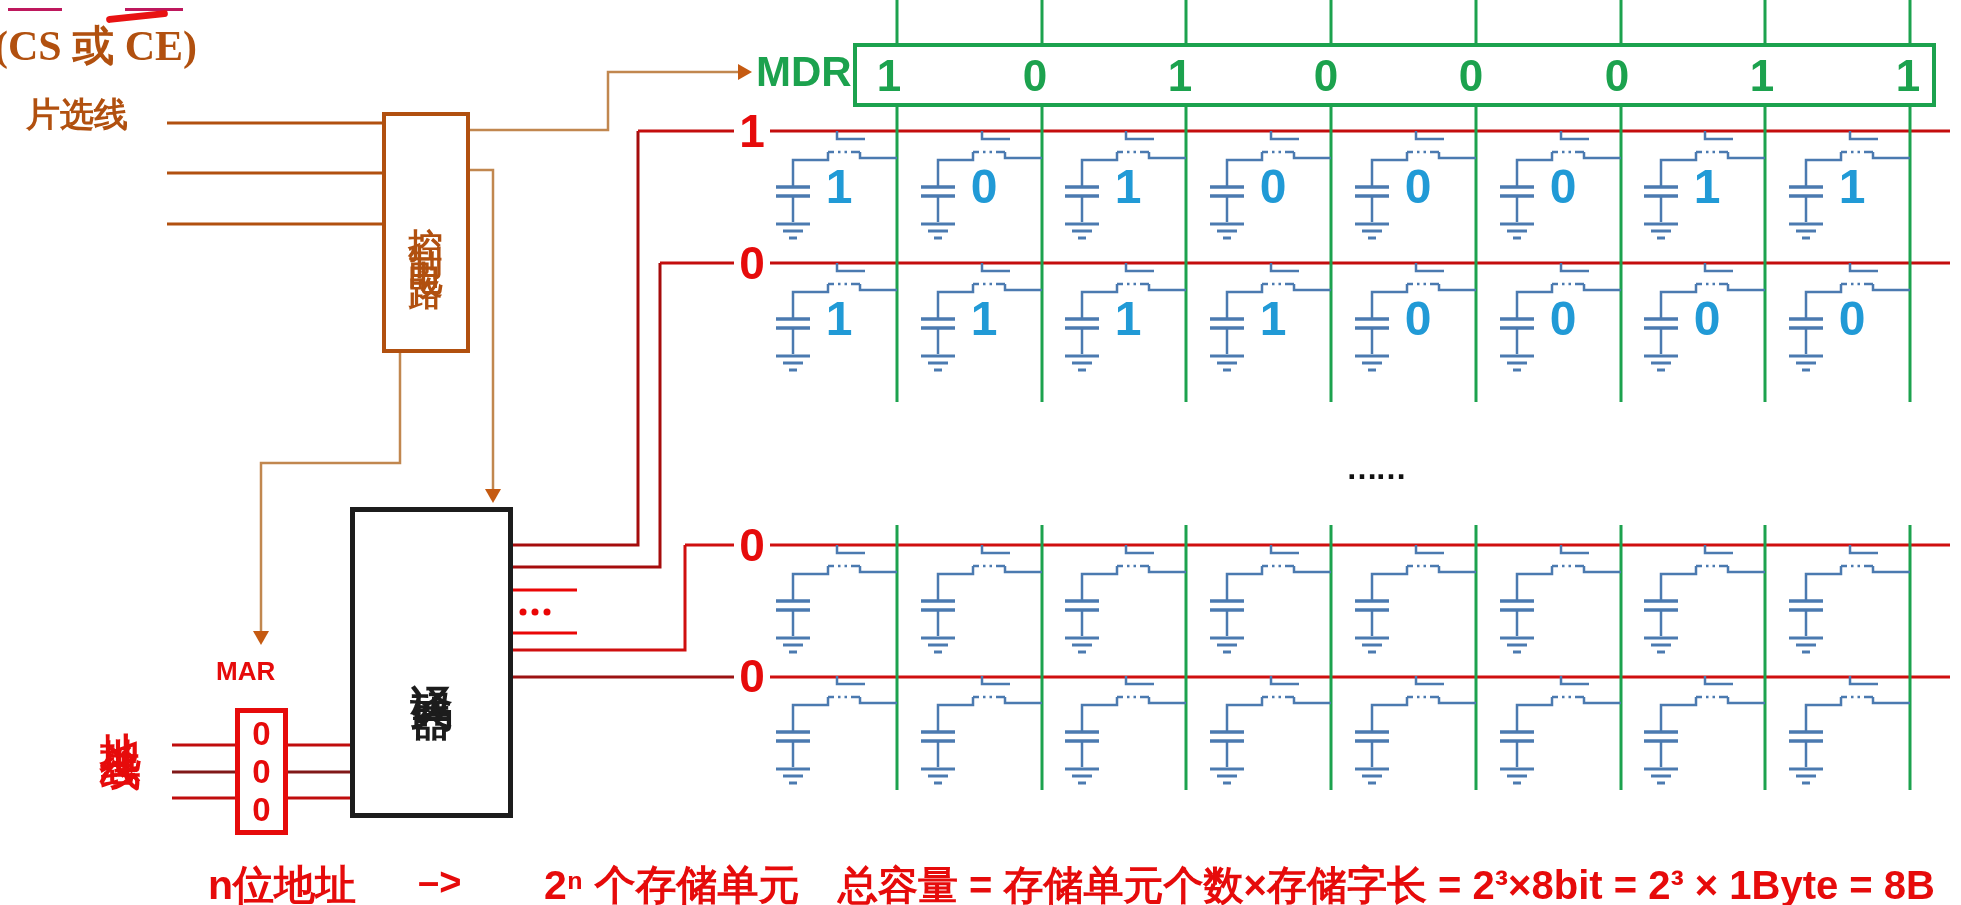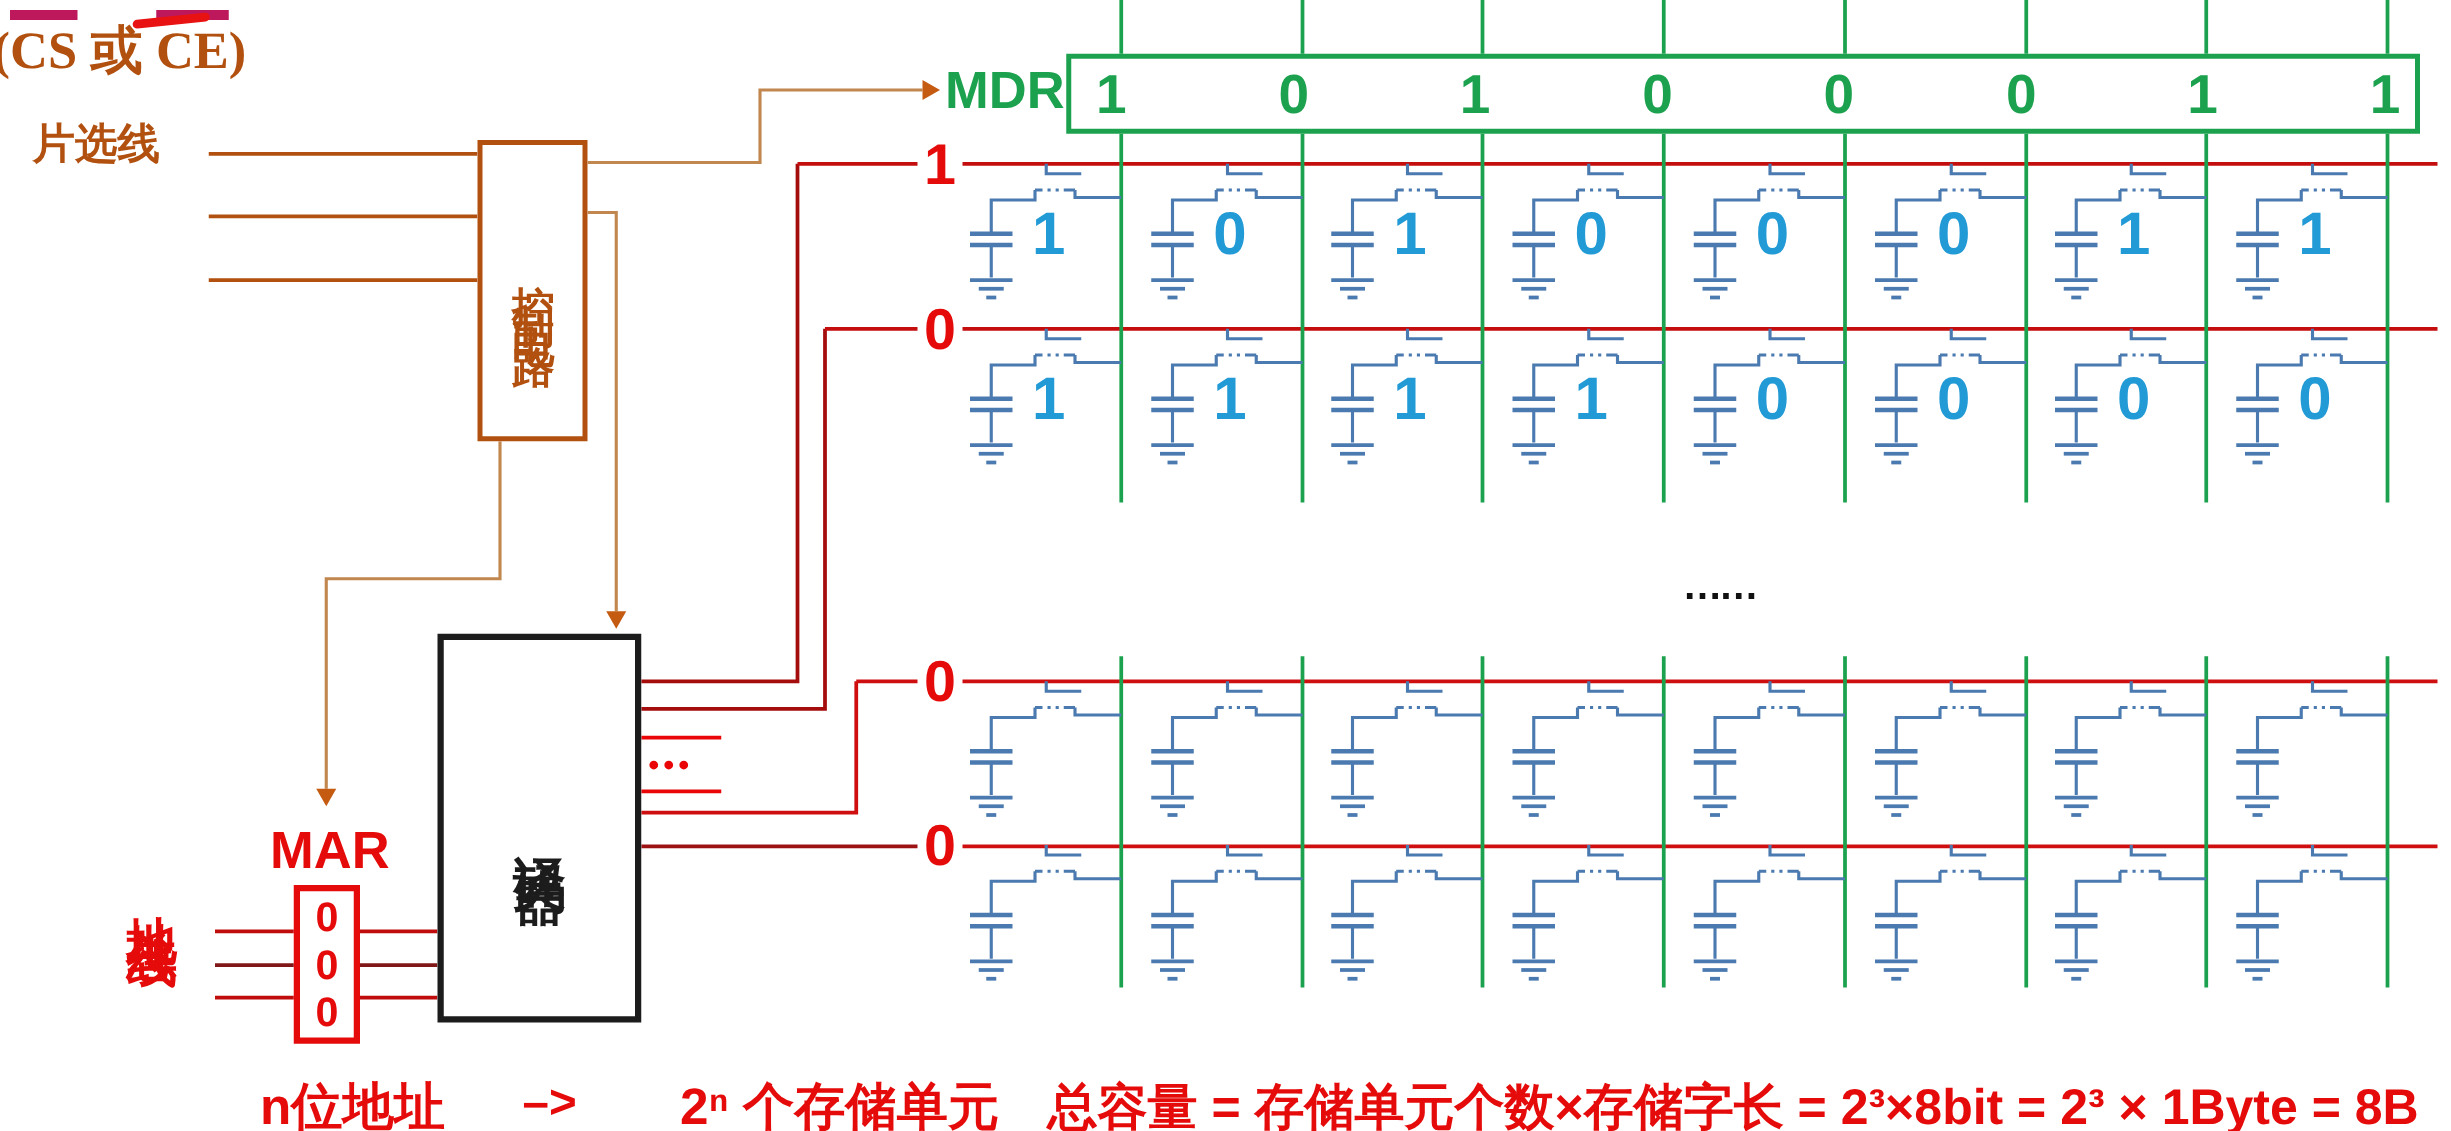--- a/index.html
+++ b/index.html
@@ -19,26 +19,26 @@
   #decoder-box .lbl{font-size:42px;font-weight:600;color:#1c1c1c;letter-spacing:8px;}
   #mar-box{left:235px;top:708px;width:53px;height:127px;border:5px solid #e60b0b;flex-direction:column;}
   #mar-box .bit{font-size:33px;font-weight:bold;color:#e60b0b;line-height:38px;}
   #mdr-box{left:853px;top:43px;width:1083px;height:64px;border:4px solid #1ca24e;}
   .mdr-bit{position:absolute;top:52px;width:44px;text-align:center;font-size:44px;
            font-weight:bold;color:#1ca24e;line-height:48px;}
   .rowlab{position:absolute;left:734px;width:36px;height:48px;background:#fff;
           text-align:center;font-size:46px;font-weight:bold;color:#e60b0b;line-height:48px;}
   .cell-digit{font:bold 48px "Liberation Sans",sans-serif;fill:#219ad6;}
   #cs-note{left:-6px;top:8px;font-size:42px;font-weight:bold;}
-  .ol{display:inline-block;border-top:8px solid #be185d;padding-top:2px;line-height:1.1;}
+  .ol{display:inline-block;border-top:3px solid #be185d;padding-top:12px;line-height:1.1;}
   #red-marker{left:106px;top:13px;width:62px;height:7px;background:#e81212;border-radius:4px;
               transform:rotate(-6deg);}
   #chip-select-label{left:26px;top:92px;font-size:34px;font-weight:600;}
   #mdr-label{left:756px;top:48px;font-size:42px;font-weight:bold;text-align:center;}
-  #mar-label{left:216px;top:656px;font-size:42px;font-weight:bold;}
+  #mar-label{left:216px;top:656px;font-size:26px;font-weight:bold;}
   #addr-bus-label{left:94px;top:700px;font-size:40px;font-weight:bold;letter-spacing:6px;}
   #ellipsis{left:1346px;top:450px;font-size:32px;font-weight:bold;color:#111;letter-spacing:-3px;}
   .cap{font-size:41px;font-weight:bold;top:858px;white-space:nowrap;}
   #cap-n{left:208px;}
   #cap-arrow{left:418px;top:861px;font-size:38px;}
   #cap-cells{left:544px;}
   #cap-formula{left:838px;font-size:40px;}
 </style>
 </head>
 <body>

